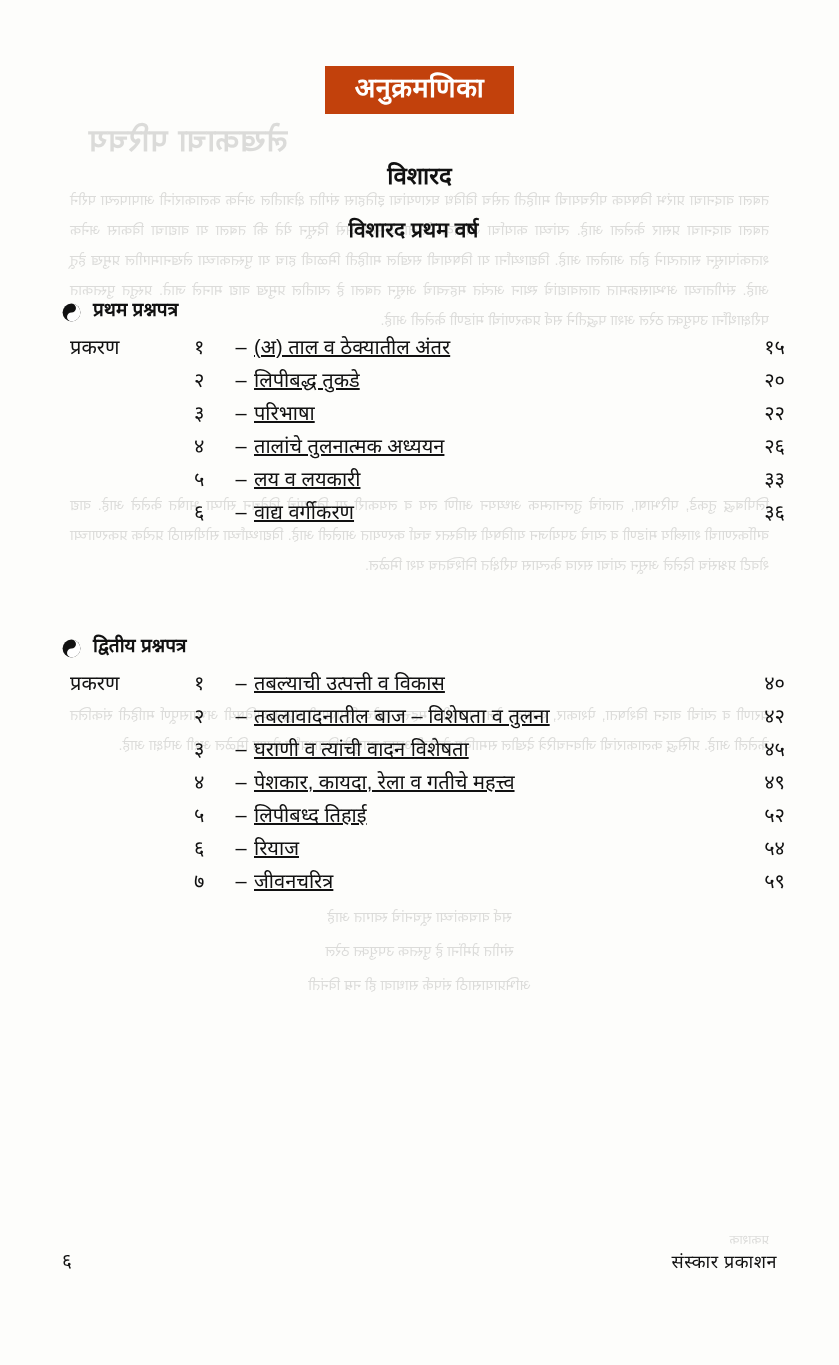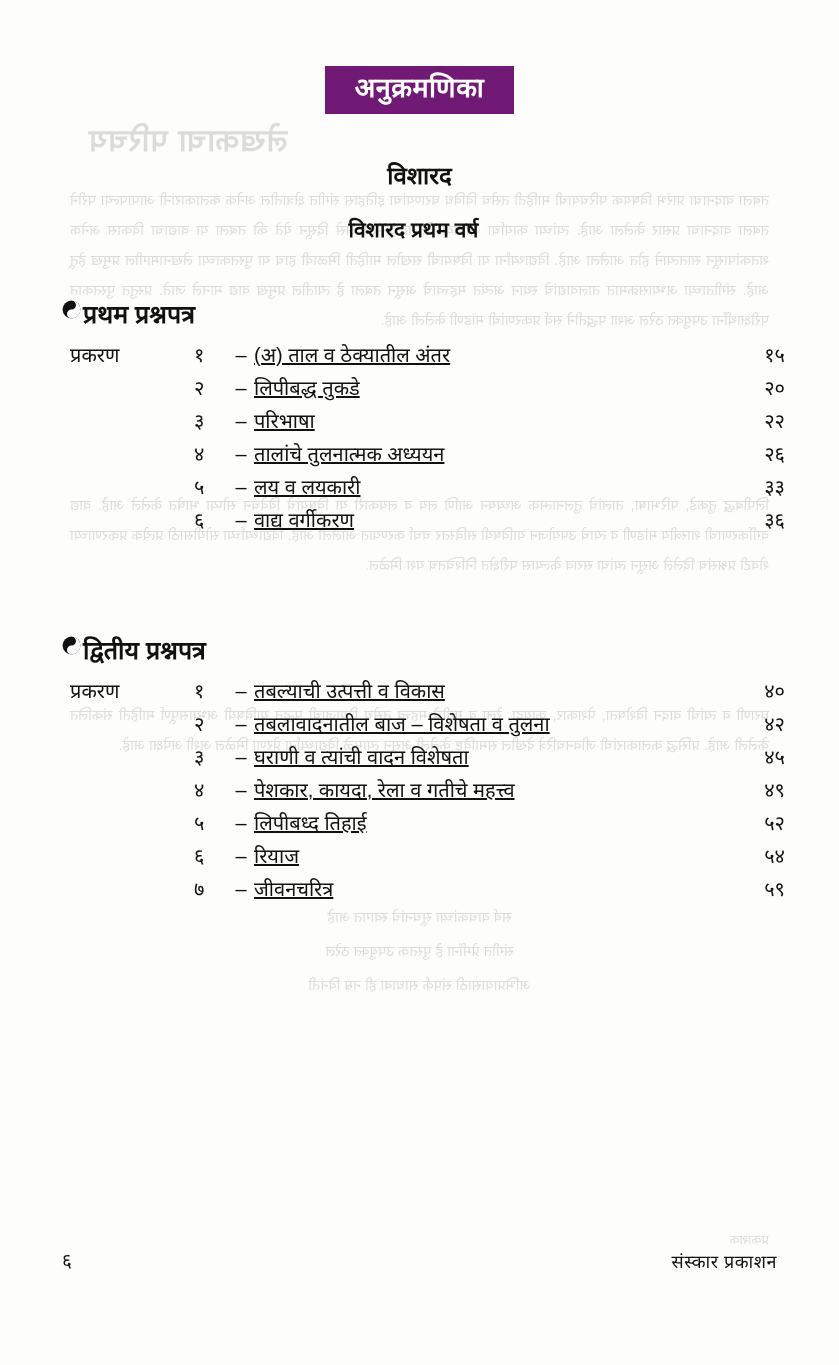--- a/index.html
+++ b/index.html
@@ -66,21 +66,21 @@
   
   .banner-wrap {
     position: absolute;
     left: 0;
     right: 0;
     top: 66px;
     text-align: center;
   }
   .banner {
     display: inline-block;
-    background: #701a75;
+    background: #c2410c;
     color: #fff;
     font-size: 27px;
     font-weight: bold;
     padding: 9px 30px 12px 30px;
     letter-spacing: 0.5px;
     line-height: 1;
   }
 
   .doc-title {
     position: absolute;
@@ -105,23 +105,23 @@
   .section {
     position: absolute;
     left: 62px;
     right: 62px;
   }
   .section.first { top: 296px; }
   .section.second { top: 632px; }
 
   .section-head {
     display: flex;
-    align-items: flex-start;
-    gap: 2px;
-    font-size: 25px;
+    align-items: flex-end;
+    gap: 12px;
+    font-size: 19px;
     font-weight: bold;
     margin-bottom: 10px;
   }
   .yin-yang {
     width: 19px;
     height: 19px;
     flex: 0 0 auto;
     display: inline-block;
   }
 

